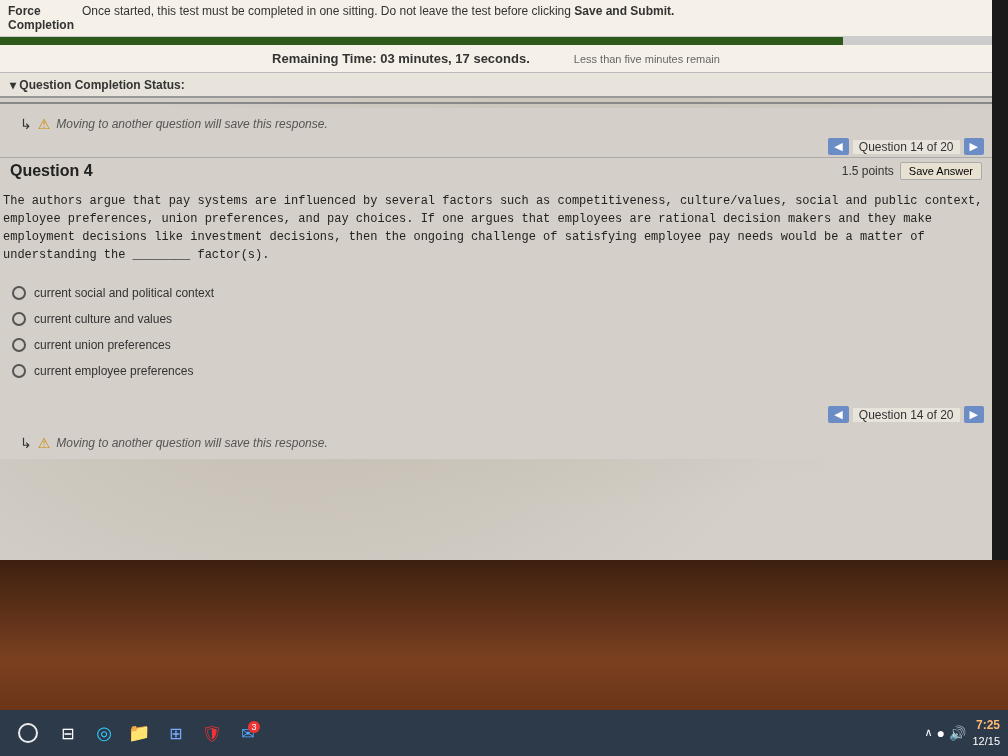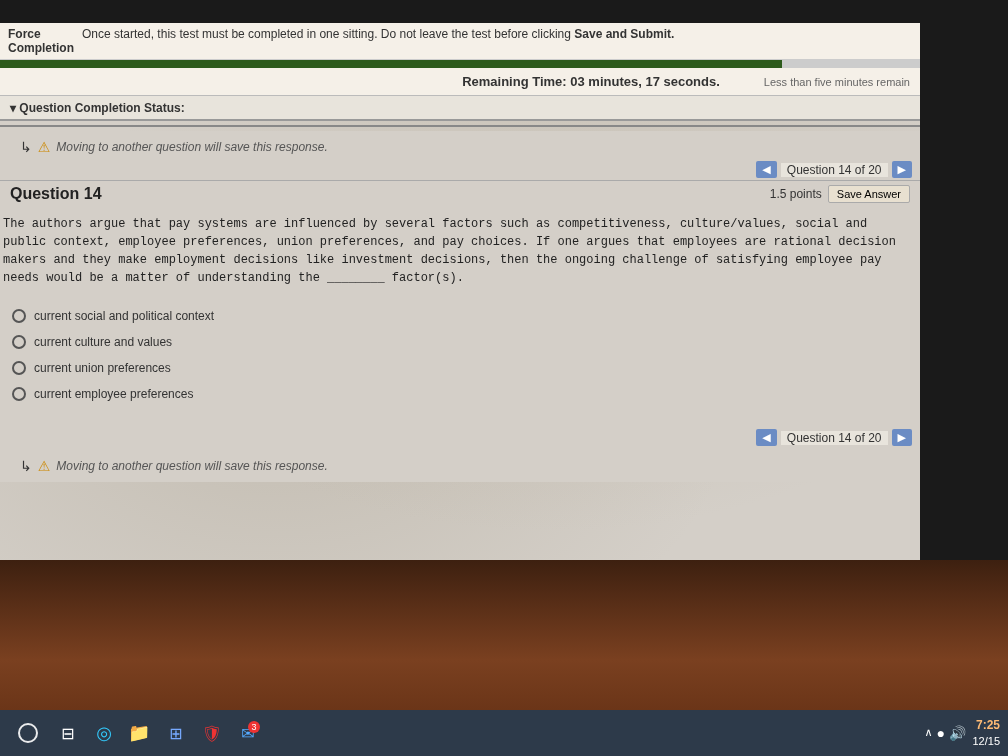--- a/index.html
+++ b/index.html
@@ -8,29 +8,28 @@
       height: 756px;
       background: #1a1a1a;
       font-family: Arial, sans-serif;
       font-size: 13px;
       overflow: hidden;
       position: relative;
     }
 
     
     .quiz-container {
-      width: 920px;
+      width: 992px;
       height: 560px;
       background: #d4cfc8;
       background-image: 
         radial-gradient(ellipse at 60% 40%, rgba(180,170,150,0.4) 0%, transparent 60%),
         radial-gradient(ellipse at 30% 70%, rgba(160,150,130,0.3) 0%, transparent 50%);
       position: relative;
       overflow: hidden;
-      margin-top: 23px;
     }
 
     
     .top-bar {
       background: #f5f0e8;
       border-bottom: 1px solid #ccc;
       padding: 4px 8px;
       display: flex;
       align-items: flex-start;
       gap: 8px;
@@ -65,21 +64,21 @@
       background: #2d5a1b;
       width: 85%;
     }
 
     
     .timer-bar {
       background: #f5f0e8;
       padding: 6px 10px;
       border-bottom: 1px solid #bbb;
       display: flex;
-      justify-content: flex-end;
+      justify-content: center;
       align-items: center;
       gap: 44px;
     }
 
     .remaining-time {
       font-size: 13px;
       color: #333;
     }
 
     .remaining-time strong {
@@ -381,21 +380,21 @@
       <span class="warning-text">Moving to another question will save this response.</span>
     </div>
 
     <div class="question-nav">
       <button class="nav-btn">◀</button>
       <span class="question-nav-text">Question 14 of 20</span>
       <button class="nav-btn">▶</button>
     </div>
 
     <div class="question-header">
-      <span class="question-title">Question 14</span>
+      <span class="question-title">Question 4</span>
       <div class="points-area">
         <span class="points-label">1.5 points</span>
         <button class="save-answer-btn">Save Answer</button>
       </div>
     </div>
 
     <div class="question-body">
       <p class="question-text">The authors argue that pay systems are influenced by several factors such as competitiveness, culture/values, social and public context, employee preferences, union preferences, and pay choices.  If one argues that employees are rational decision makers and they make employment decisions like investment decisions, then the ongoing challenge of satisfying employee pay needs would be a matter of understanding the ________ factor(s).</p>
     </div>
 

